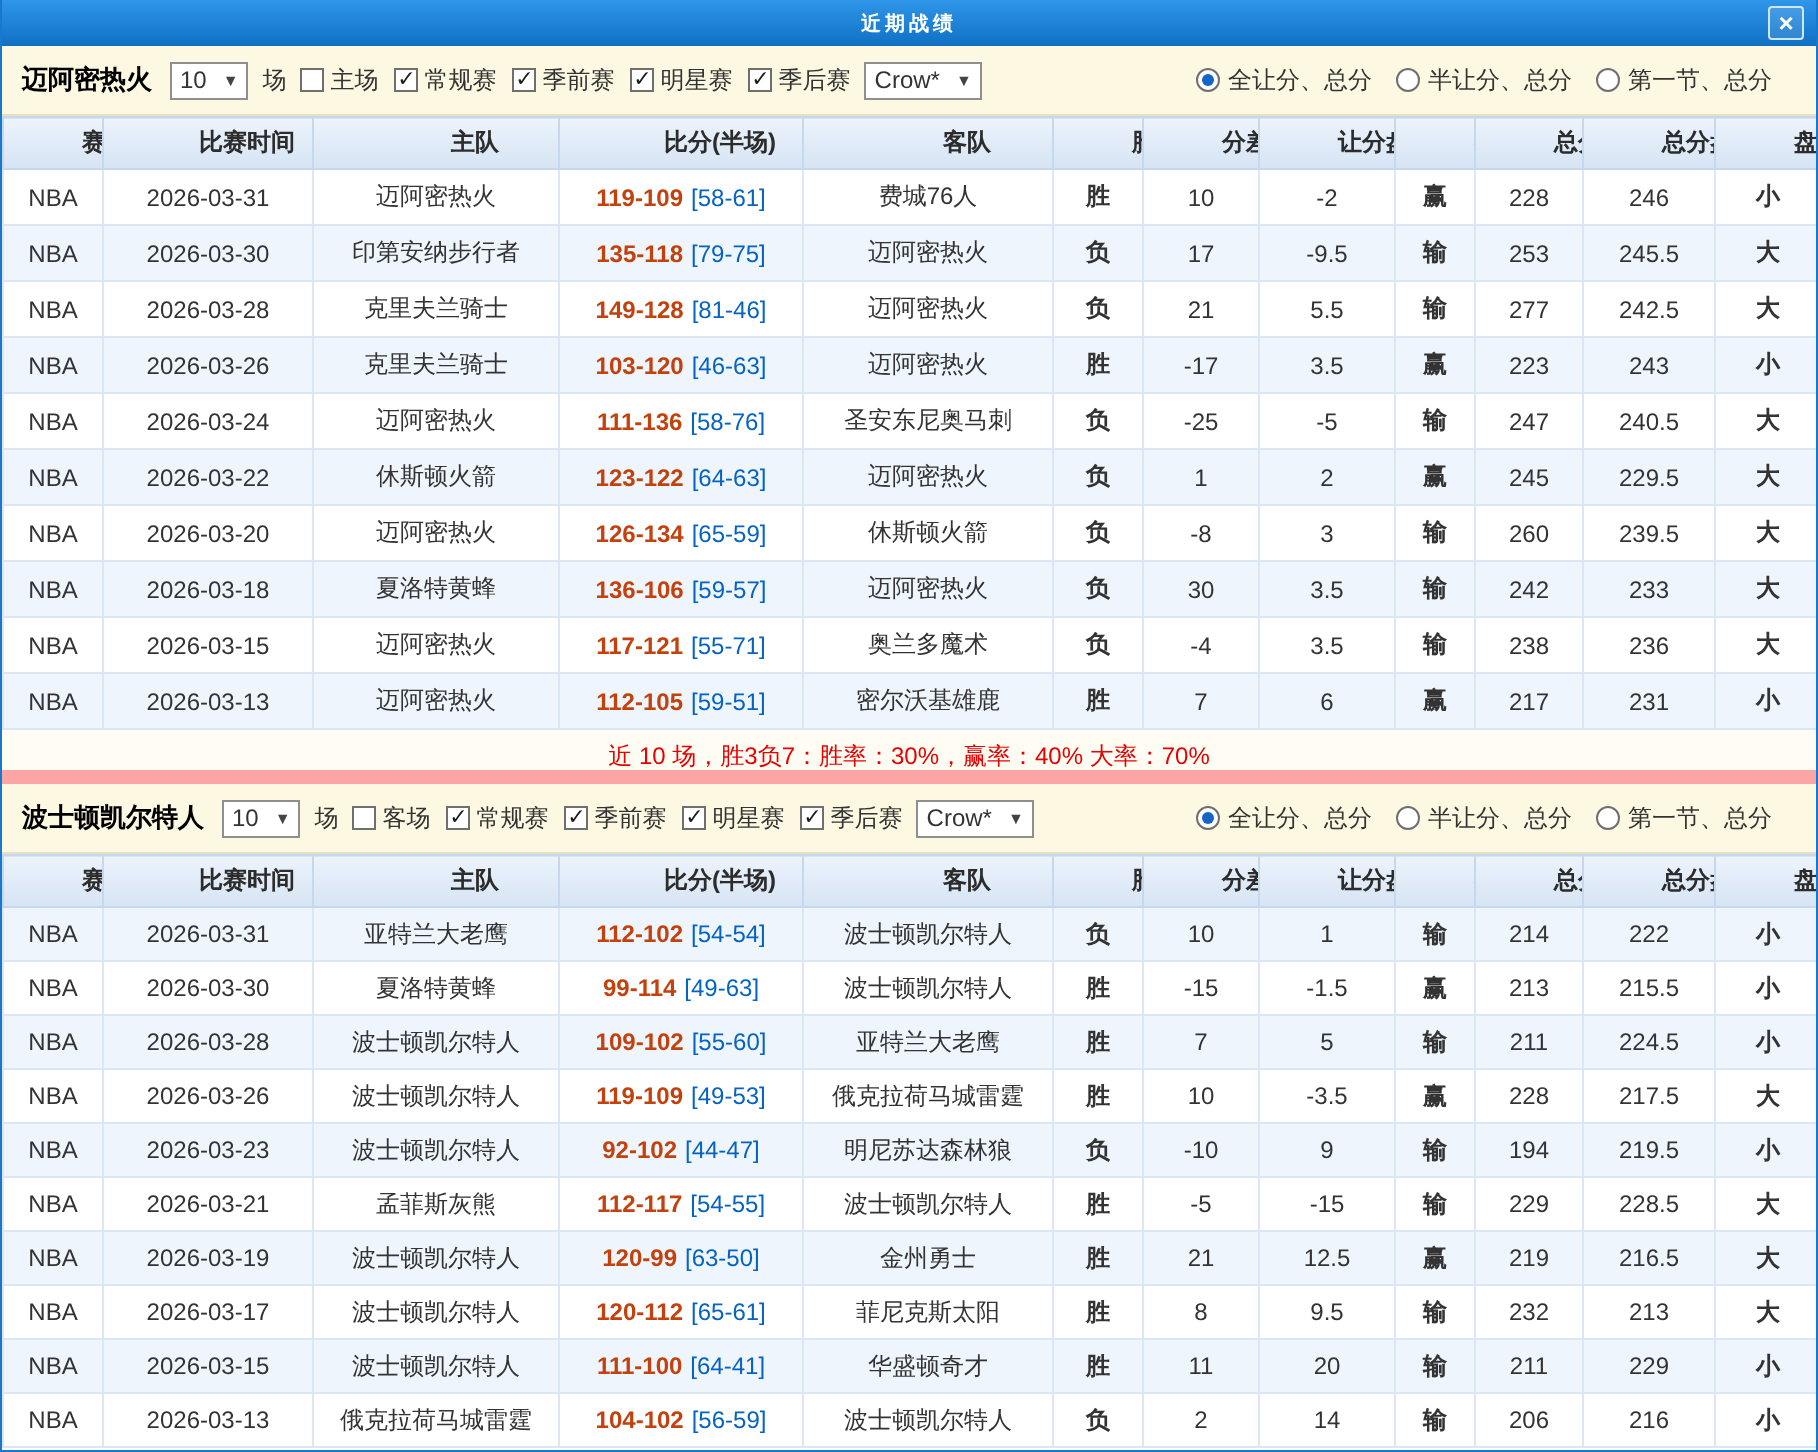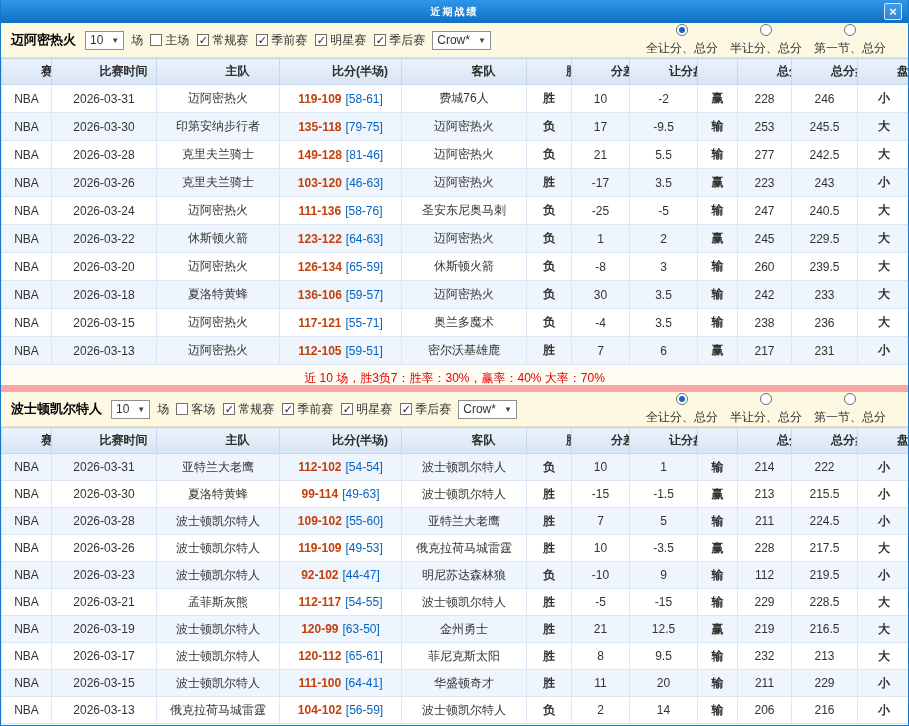--- a/index.html
+++ b/index.html
@@ -13,21 +13,21 @@
   .close { position: absolute; right: 6px; top: 3px; width: 18px; height: 17px; border: 1px solid #cfe6fa; border-radius: 2px; color: #fff; font-size: 13px; font-weight: bold; line-height: 15px; text-align: center; cursor: pointer; background: rgba(255,255,255,.12); }
 
   .filterbar { height: 35px; background: #fdf8e2; display: flex; align-items: center; padding: 0 10px; gap: 7px; font-size: 12px; color: #333; border-bottom: 1px solid #e9e0c2; }
   .team-name { font-size: 13px; font-weight: bold; color: #000; margin-right: 2px; white-space: nowrap; }
   .select { display: inline-flex; align-items: center; gap: 8px; border: 1px solid #8f8f8f; background: #fff; padding: 2px 4px; height: 19px; cursor: pointer; white-space: nowrap; }
   .select-arrow { font-size: 8px; color: #444; }
   .checks { display: inline-flex; gap: 8px; align-items: center; }
   .check { display: inline-flex; align-items: center; gap: 3px; cursor: pointer; white-space: nowrap; }
   .cb { width: 12px; height: 12px; border: 1px solid #6f6f6f; background: #fff; display: inline-flex; align-items: center; justify-content: center; font-size: 11px; line-height: 1; color: #1b1b1b; }
   .radios { margin-left: auto; display: inline-flex; gap: 12px; align-items: center; padding-right: 12px; }
-  .radio { display: inline-flex; align-items: center; gap: 4px; cursor: pointer; white-space: nowrap; color: #333; flex-direction: column; }
+  .radio { display: inline-flex; align-items: center; gap: 4px; cursor: pointer; white-space: nowrap; color: #333; }
   .rb { width: 12px; height: 12px; border: 1px solid #6f6f6f; border-radius: 50%; background: #fff; position: relative; display: inline-block; }
   .rb.on::after { content: ''; position: absolute; left: 2px; top: 2px; width: 6px; height: 6px; border-radius: 50%; background: #1565c4; }
 
   table.grid { width: 100%; border-collapse: collapse; table-layout: fixed; font-size: 12px; }
   .grid th { height: 26px; background: linear-gradient(#ecf3fb, #d6e4f4); border: 1px solid #c6d8ec; font-weight: bold; color: #2c2c2c; text-align: center; overflow: hidden; white-space: nowrap; padding-left: 39px; }
   .grid td { height: 28px; border: 1px solid #dbe7f4; text-align: center; color: #333; overflow: hidden; white-space: nowrap; background-clip: padding-box; }
   .sec2 .grid td { height: 27px; }
   tbody tr.tint td { background-color: #eef5fc; }
   .score-main { font-weight: bold; color: #c2410c; }
   .score-half { margin-left: 4px; }
@@ -411,21 +411,21 @@
           <tr class="tint">
             <td class="c-ink">NBA</td>
             <td class="c-ink">2026-03-23</td>
             <td class="c-red">波士顿凯尔特人</td>
             <td><span class="score-main">92-102</span><span class="score-half c-blue">[44-47]</span></td>
             <td class="c-ink">明尼苏达森林狼</td>
             <td class="rs c-green">负</td>
             <td class="c-ink">-10</td>
             <td class="c-ink">9</td>
             <td class="rs c-green">输</td>
-            <td class="c-blue">112</td>
+            <td class="c-blue">194</td>
             <td class="c-blue">219.5</td>
             <td class="rs c-green">小</td>
           </tr>
           <tr>
             <td class="c-ink">NBA</td>
             <td class="c-ink">2026-03-21</td>
             <td class="c-ink">孟菲斯灰熊</td>
             <td><span class="score-main">112-117</span><span class="score-half c-blue">[54-55]</span></td>
             <td class="c-green">波士顿凯尔特人</td>
             <td class="rs c-red">胜</td>

